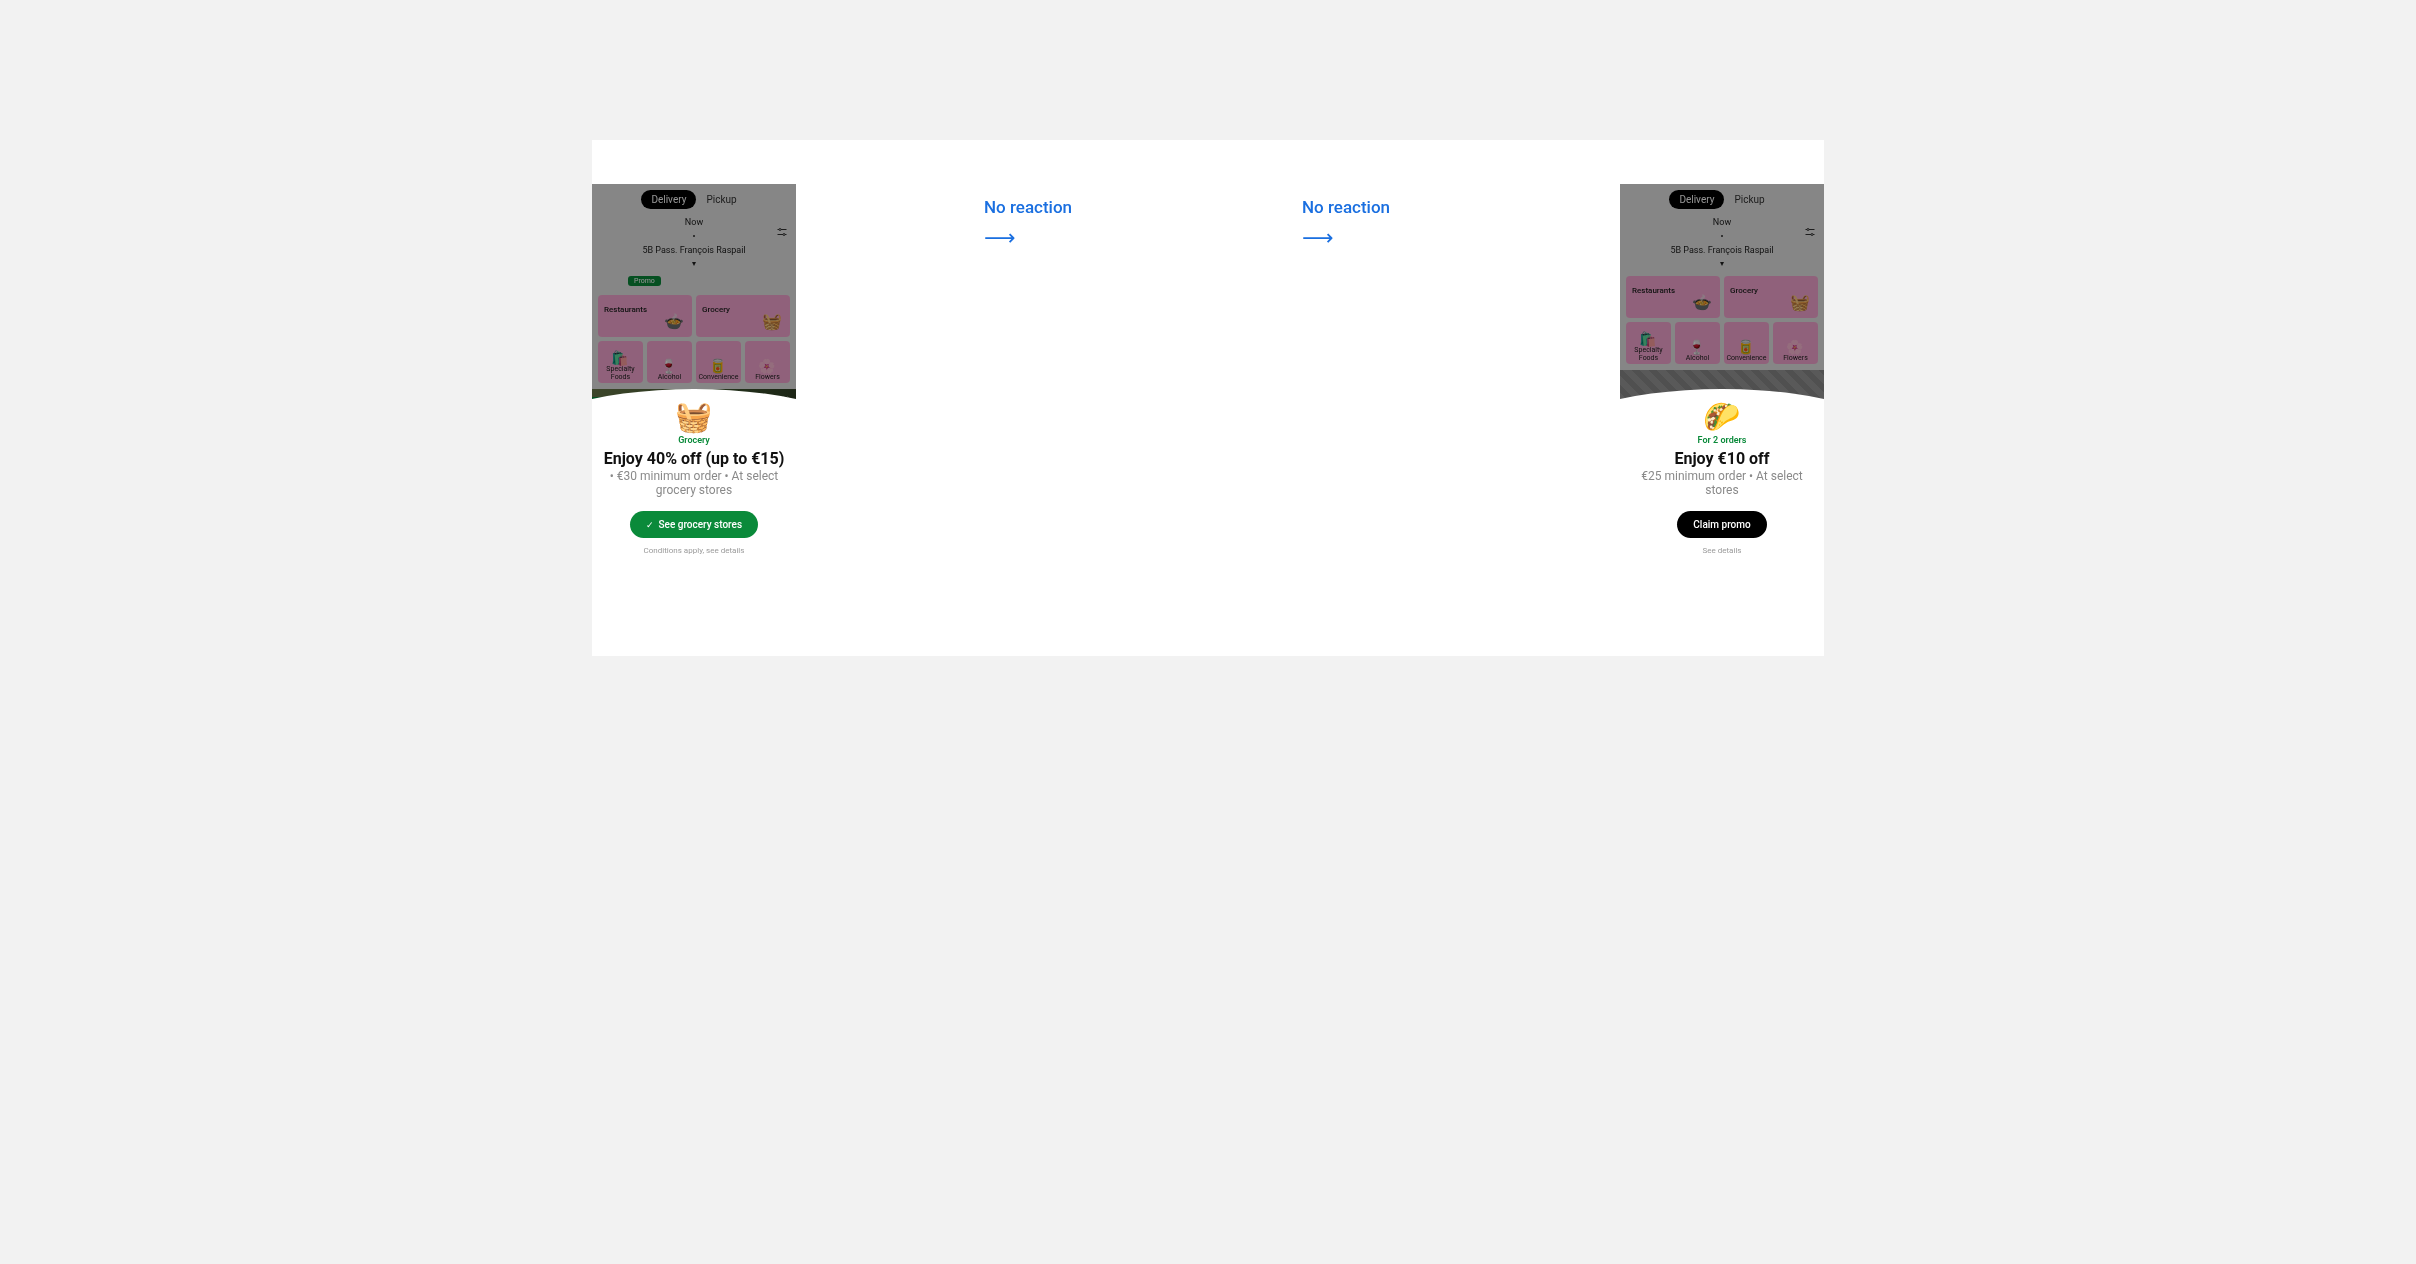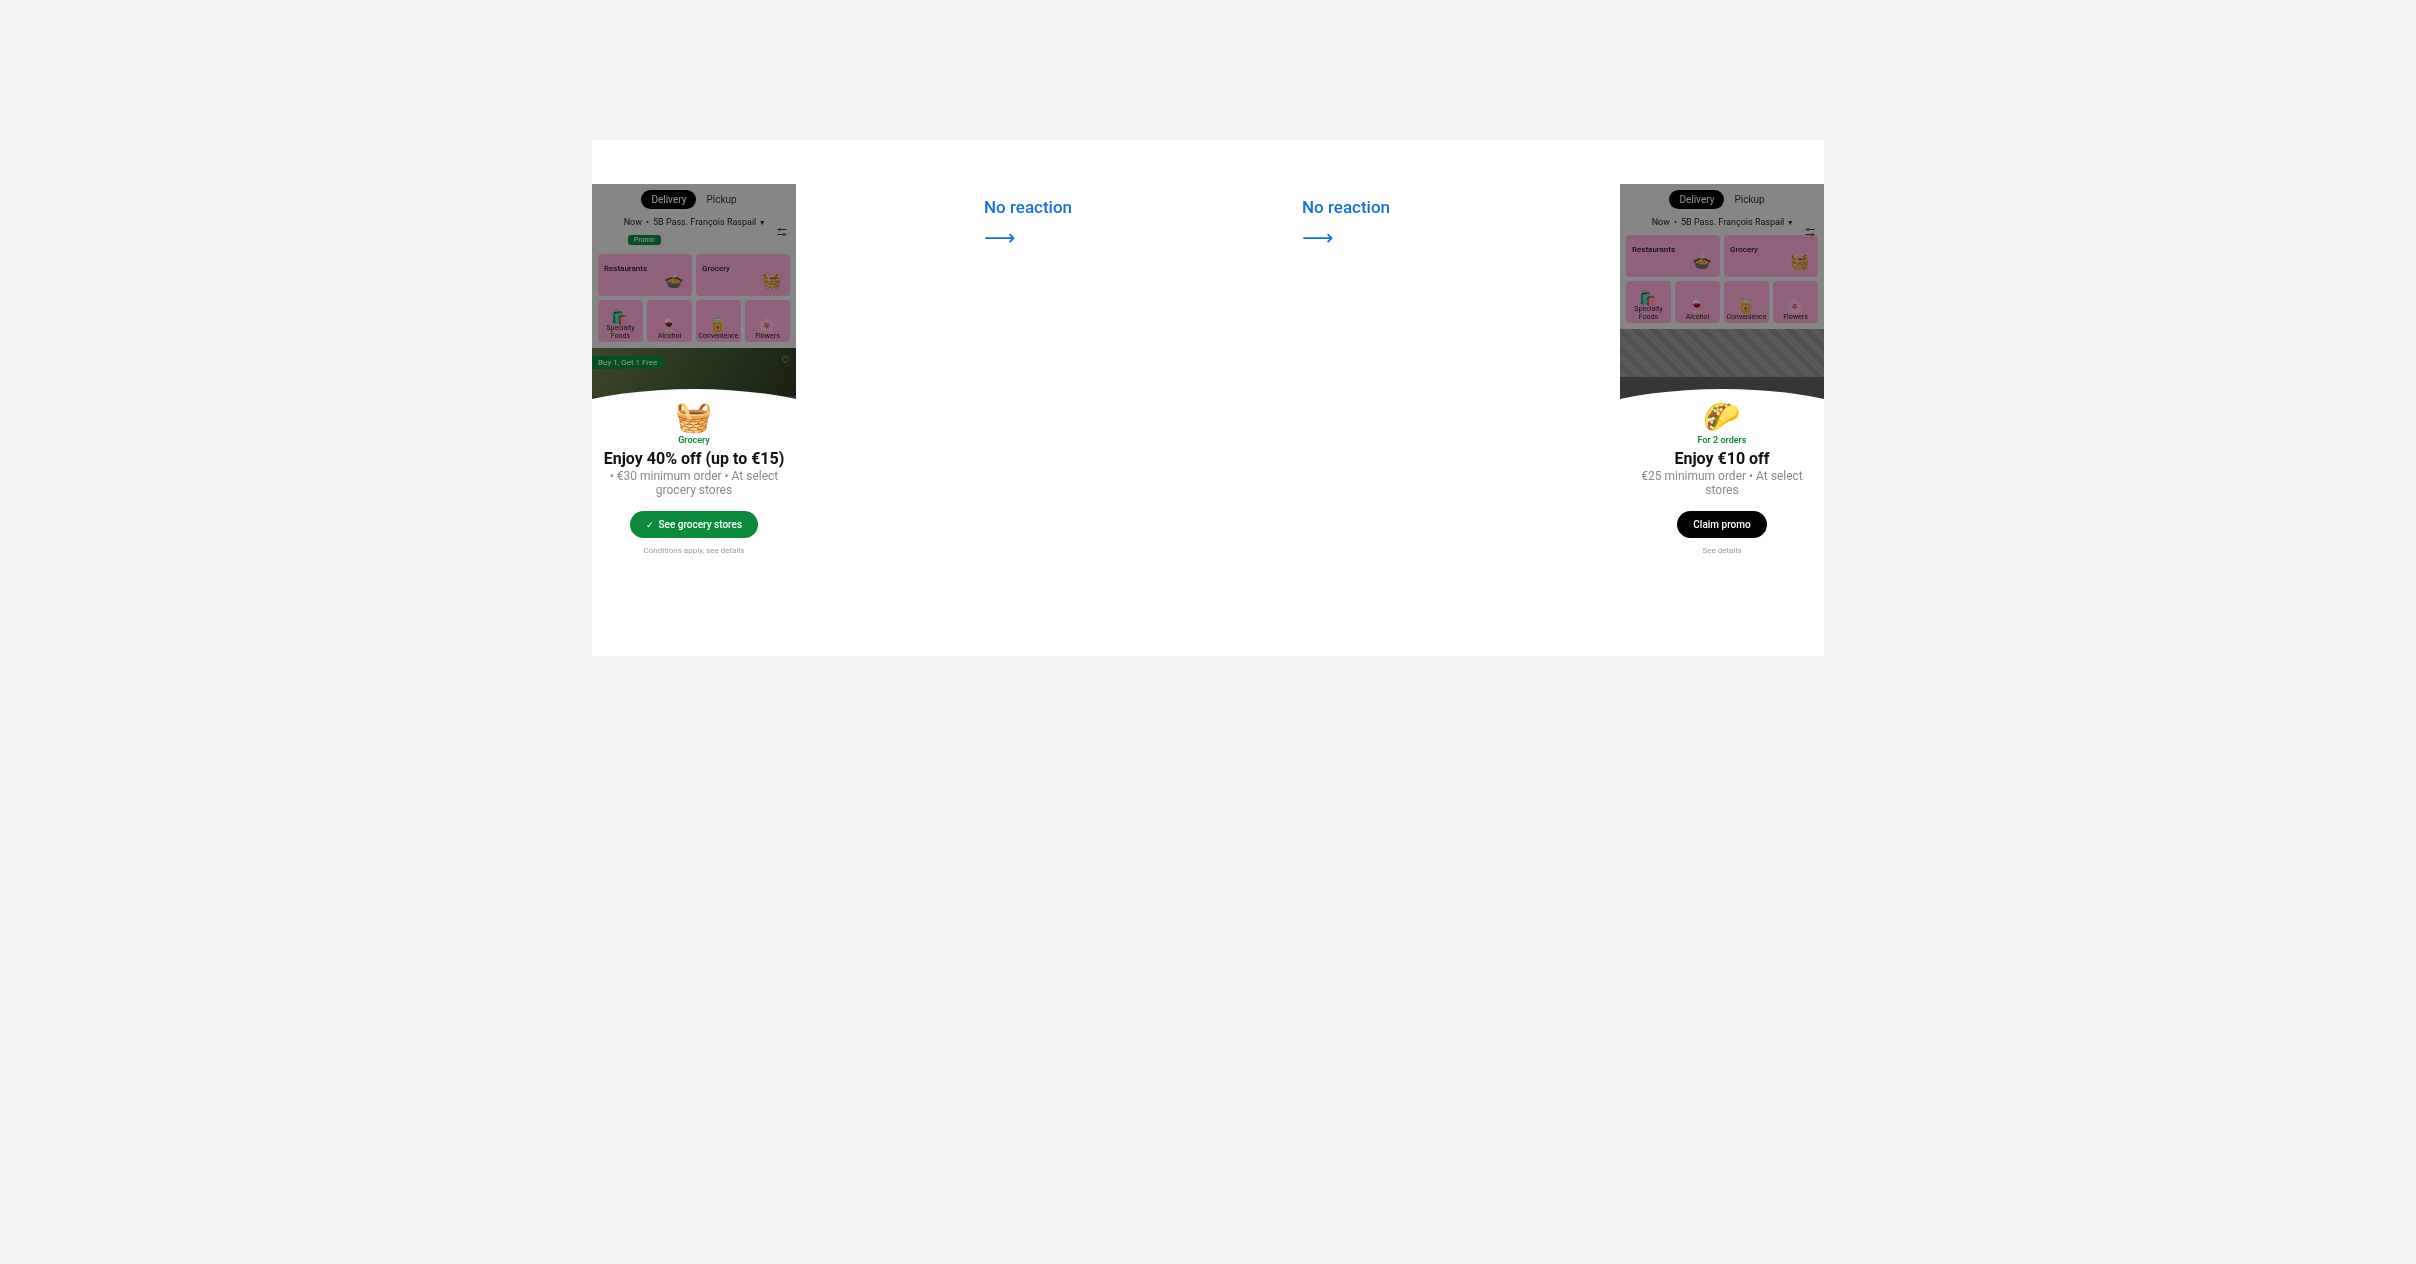--- a/index.html
+++ b/index.html
@@ -65,24 +65,25 @@
     border-radius: 12px;
     color: #333;
   }
   .seg-btn.active {
     background: #000;
     color: #fff;
   }
   .addr-row {
     display: flex;
     align-items: center;
-    justify-content: center;
+    justify-content: flex-start;
     gap: 4px;
     font-size: 9px;
     color: #222;
+    flex-direction: column;
   }
   .addr-row .chev {
     font-size: 8px;
   }
   .filter-icon {
     position: absolute;
     right: 8px;
     top: 42px;
     font-size: 10px;
     color: #333;

